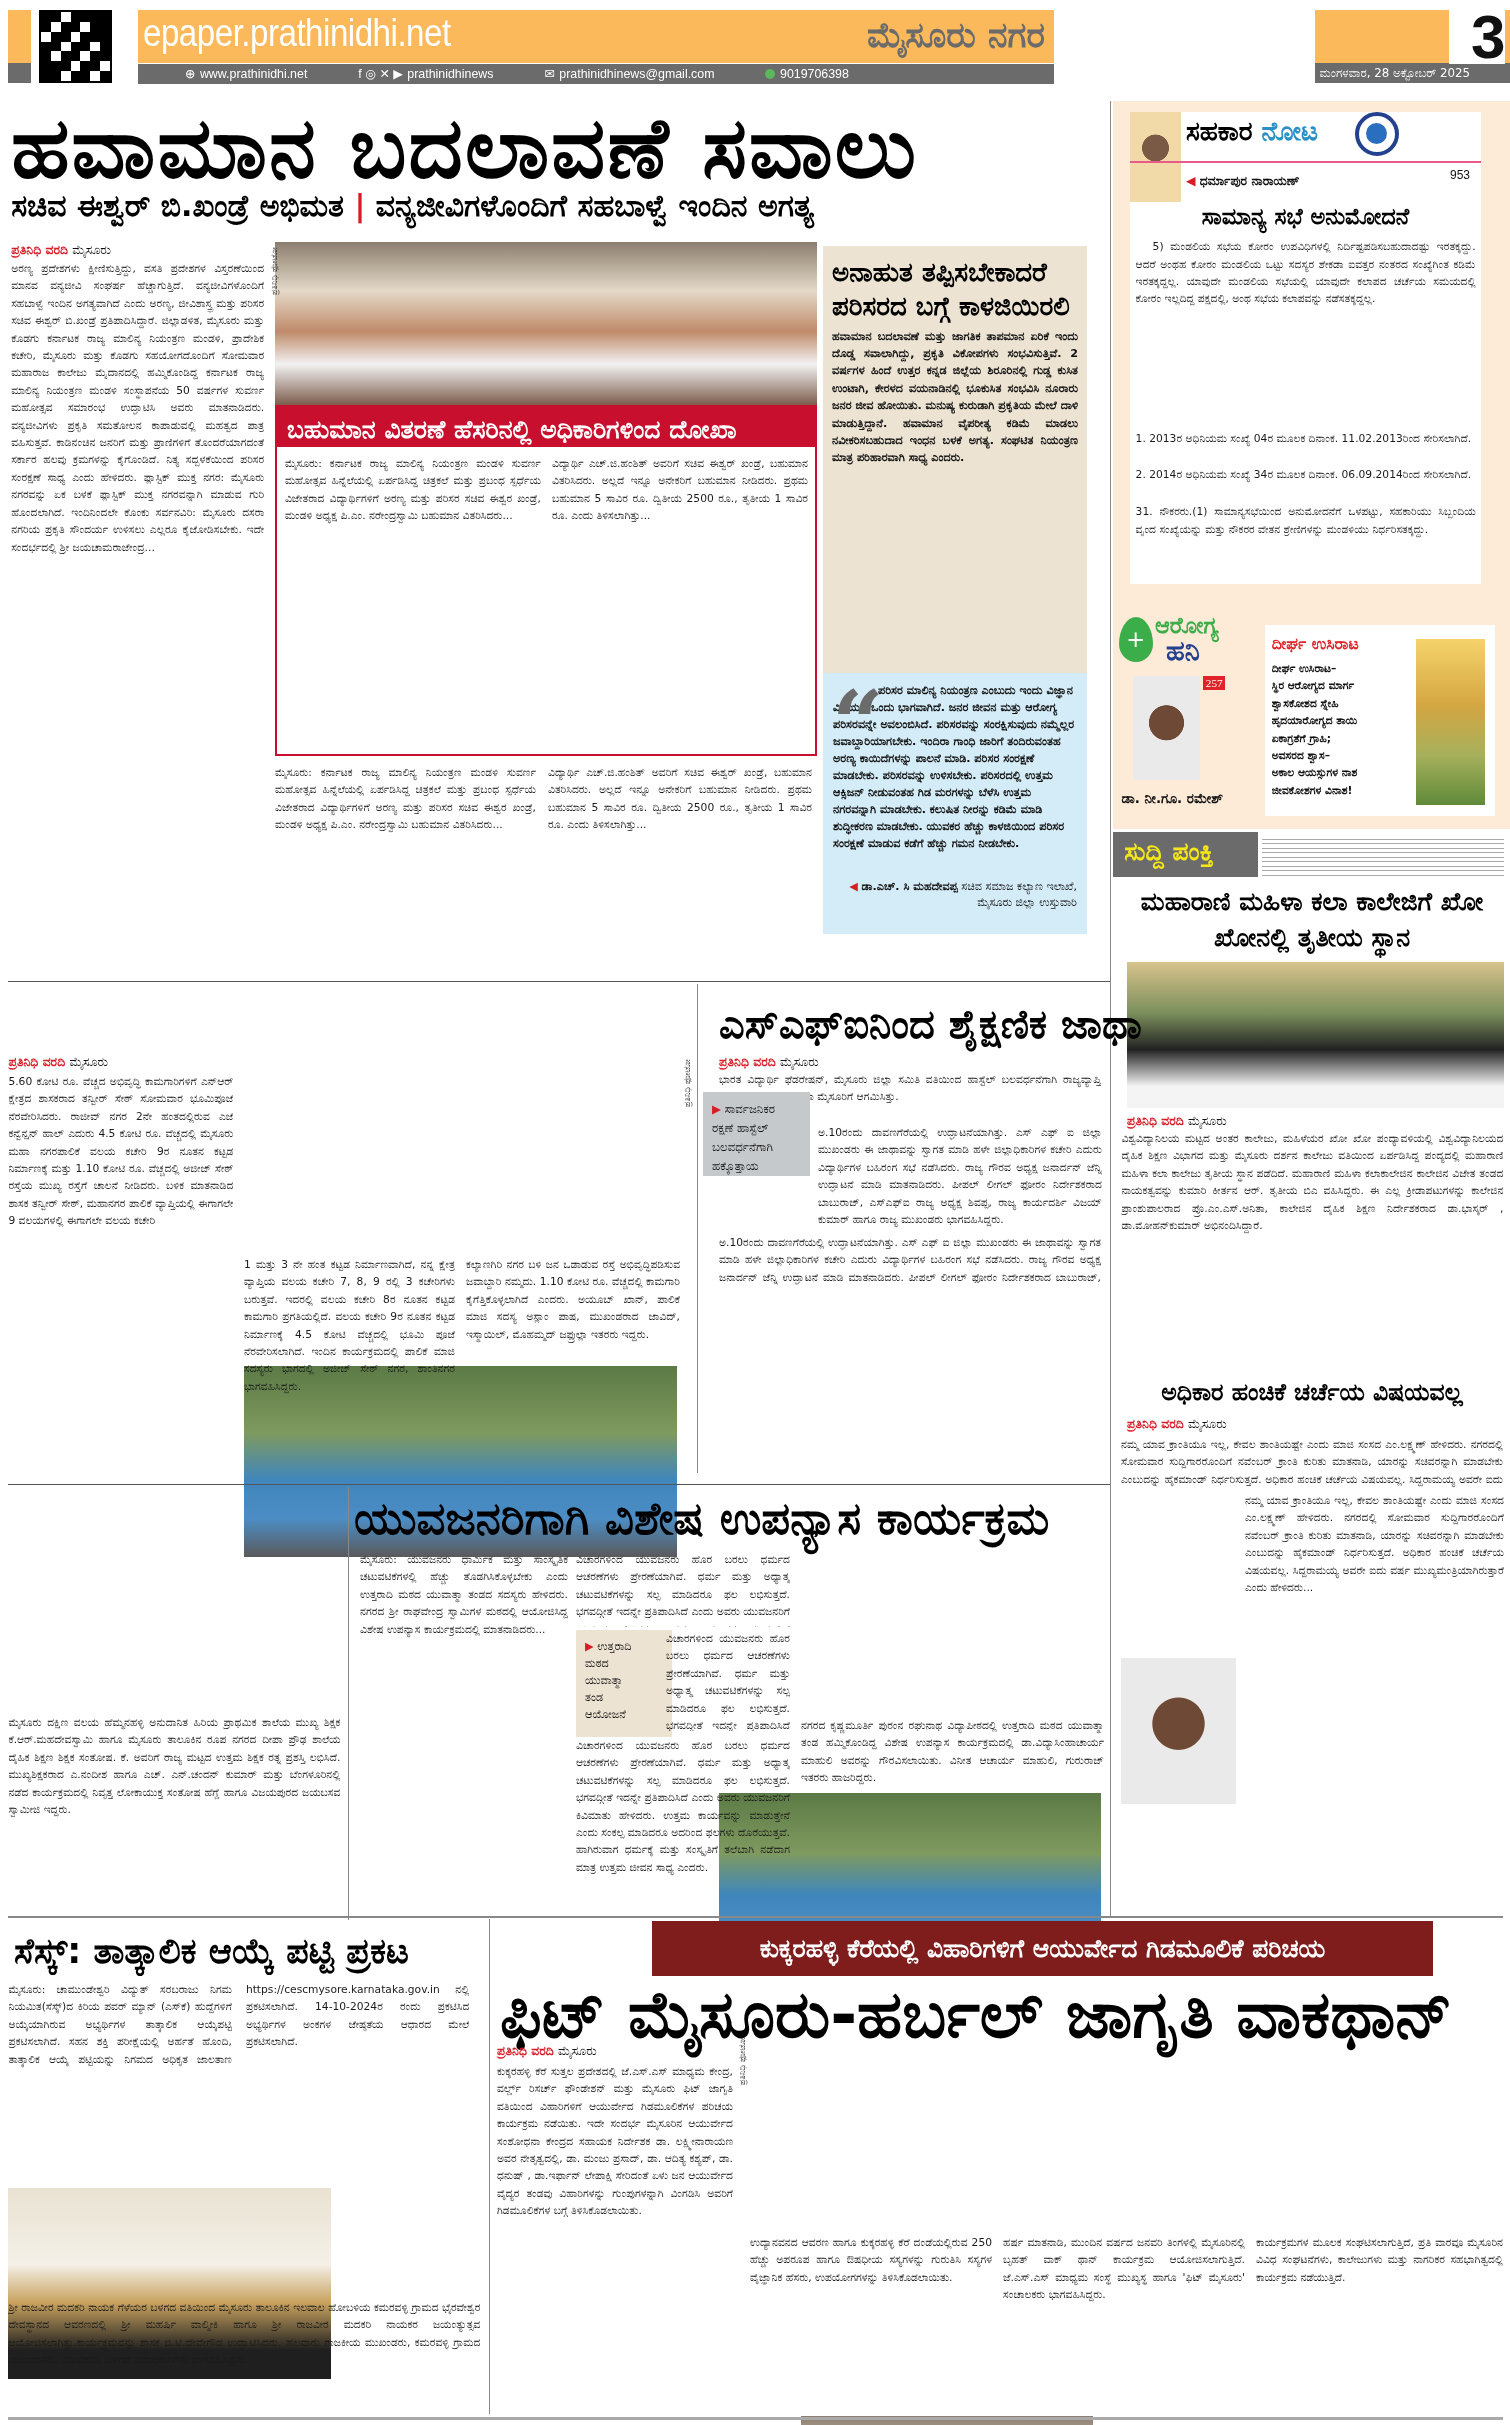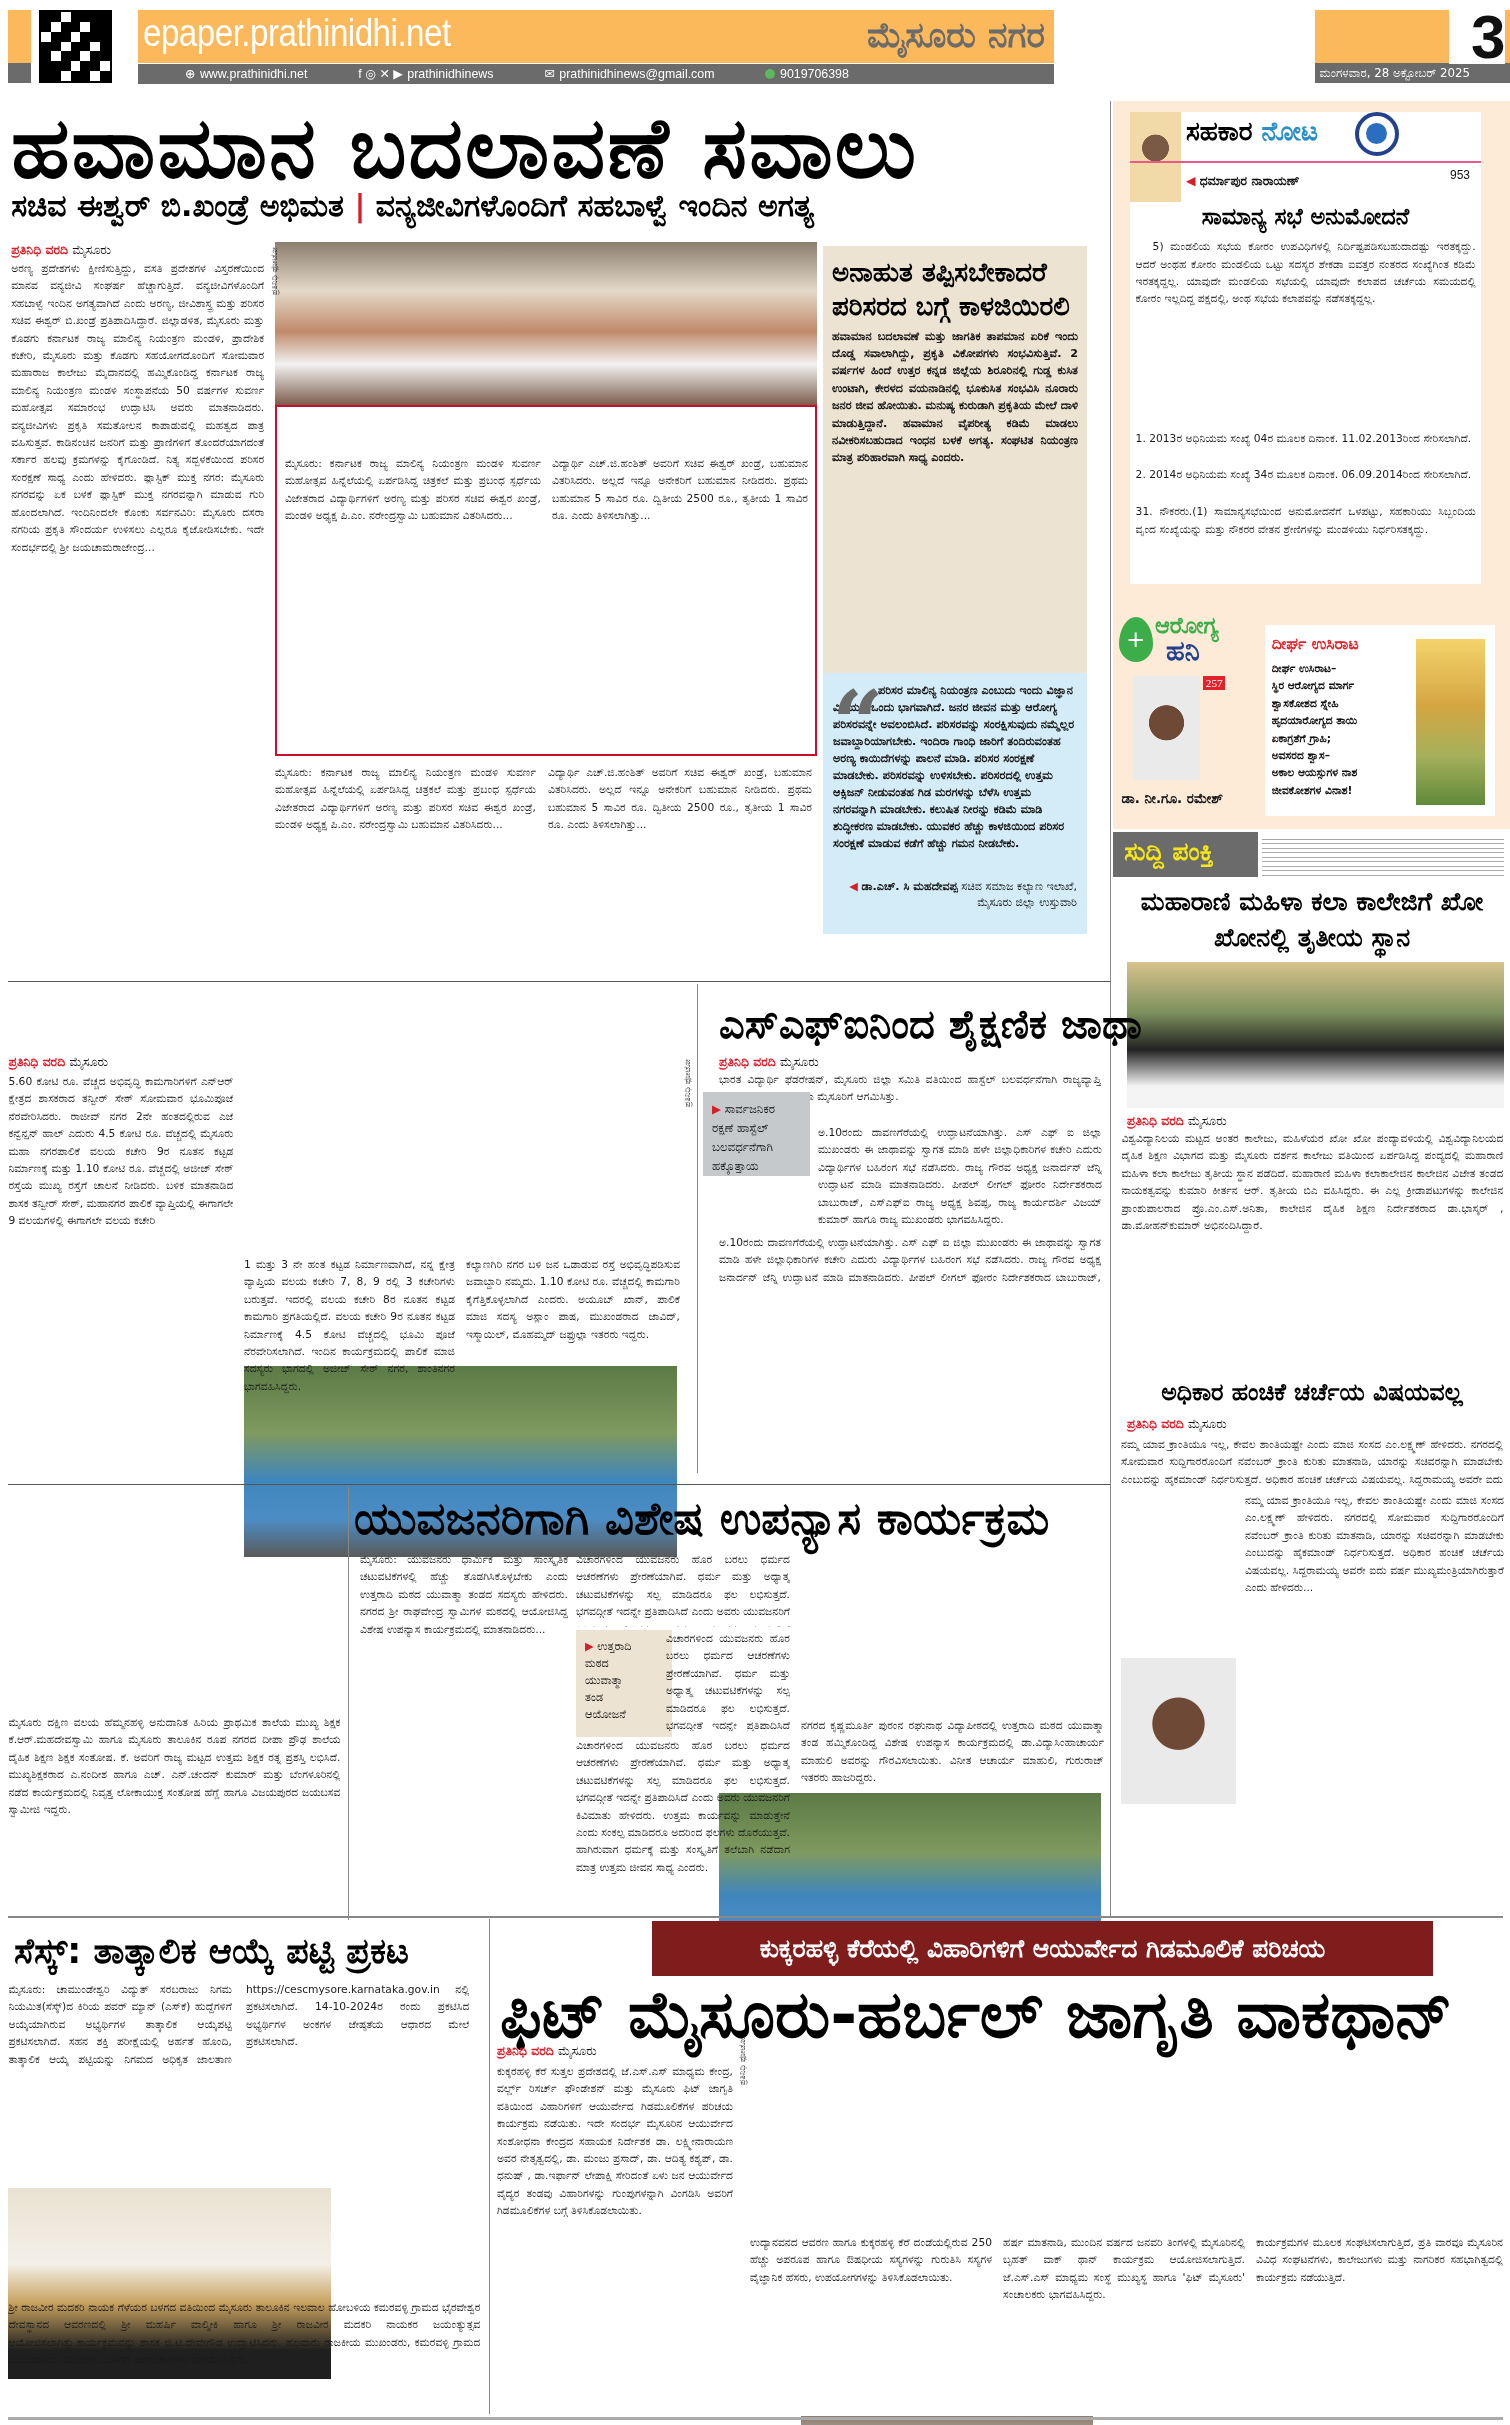--- a/index.html
+++ b/index.html
@@ -155,20 +155,21 @@
   </div>
   <div class="abs byline" style="left:11.2px;top:242px;">
     <span class="red">ಪ್ರತಿನಿಧಿ ವರದಿ</span>
     <span class="plain">ಮೈಸೂರು</span>
   </div>
   <p class="abs col-text" style="left:11.2px;top:260px;width:253px;height:714px;overflow:hidden;">ಅರಣ್ಯ ಪ್ರದೇಶಗಳು ಕ್ಷೀಣಿಸುತ್ತಿದ್ದು, ವಸತಿ ಪ್ರದೇಶಗಳ ವಿಸ್ತರಣೆಯಿಂದ ಮಾನವ ವನ್ಯಜೀವಿ ಸಂಘರ್ಷ ಹೆಚ್ಚಾಗುತ್ತಿದೆ. ವನ್ಯಜೀವಿಗಳೊಂದಿಗೆ ಸಹಬಾಳ್ವೆ ಇಂದಿನ ಅಗತ್ಯವಾಗಿದೆ ಎಂದು ಅರಣ್ಯ, ಜೀವಿಶಾಸ್ತ್ರ ಮತ್ತು ಪರಿಸರ ಸಚಿವ ಈಶ್ವರ್ ಬಿ.ಖಂಡ್ರೆ ಪ್ರತಿಪಾದಿಸಿದ್ದಾರೆ. ಜಿಲ್ಲಾಡಳಿತ, ಮೈಸೂರು ಮತ್ತು ಕೊಡಗು ಕರ್ನಾಟಕ ರಾಜ್ಯ ಮಾಲಿನ್ಯ ನಿಯಂತ್ರಣ ಮಂಡಳಿ, ಪ್ರಾದೇಶಿಕ ಕಚೇರಿ, ಮೈಸೂರು ಮತ್ತು ಕೊಡಗು ಸಹಯೋಗದೊಂದಿಗೆ ಸೋಮವಾರ ಮಹಾರಾಜ ಕಾಲೇಜು ಮೈದಾನದಲ್ಲಿ ಹಮ್ಮಿಕೊಂಡಿದ್ದ ಕರ್ನಾಟಕ ರಾಜ್ಯ ಮಾಲಿನ್ಯ ನಿಯಂತ್ರಣ ಮಂಡಳಿ ಸಂಸ್ಥಾಪನೆಯ 50 ವರ್ಷಗಳ ಸುವರ್ಣ ಮಹೋತ್ಸವ ಸಮಾರಂಭ ಉದ್ಘಾಟಿಸಿ ಅವರು ಮಾತನಾಡಿದರು. ವನ್ಯಜೀವಿಗಳು ಪ್ರಕೃತಿ ಸಮತೋಲನ ಕಾಪಾಡುವಲ್ಲಿ ಮಹತ್ವದ ಪಾತ್ರ ವಹಿಸುತ್ತವೆ. ಕಾಡಿನಂಚಿನ ಜನರಿಗೆ ಮತ್ತು ಪ್ರಾಣಿಗಳಿಗೆ ತೊಂದರೆಯಾಗದಂತೆ ಸರ್ಕಾರ ಹಲವು ಕ್ರಮಗಳನ್ನು ಕೈಗೊಂಡಿದೆ. ನಿತ್ಯ ಸದ್ಬಳಕೆಯಿಂದ ಪರಿಸರ ಸಂರಕ್ಷಣೆ ಸಾಧ್ಯ ಎಂದು ಹೇಳಿದರು. ಪ್ಲಾಸ್ಟಿಕ್ ಮುಕ್ತ ನಗರ: ಮೈಸೂರು ನಗರವನ್ನು ಏಕ ಬಳಕೆ ಪ್ಲಾಸ್ಟಿಕ್ ಮುಕ್ತ ನಗರವನ್ನಾಗಿ ಮಾಡುವ ಗುರಿ ಹೊಂದಲಾಗಿದೆ. ಇಂದಿನಿಂದಲೇ ಕೊಂಕು ಸರ್ವನವಿರಿ: ಮೈಸೂರು ದಸರಾ ನಗರಿಯ ಪ್ರಕೃತಿ ಸೌಂದರ್ಯ ಉಳಿಸಲು ಎಲ್ಲರೂ ಕೈಜೋಡಿಸಬೇಕು. ಇದೇ ಸಂದರ್ಭದಲ್ಲಿ ಶ್ರೀ ಜಯಚಾಮರಾಜೇಂದ್ರ...</p>
   <div class="abs photo stage" style="left:275px;top:242px;width:542px;height:163px;"></div>
   <div class="photo-credit" style="left:269px;top:247px;">ಪ್ರತಿನಿಧಿ ಫೋಟೋ</div>
 
   <div class="abs" style="left:275px;top:405px;width:542px;height:351px;border:2.2px solid #c8102e;">
+    <div class="redbar" style="font-size:25px;padding:7.9px 10px;height:40px;white-space:nowrap;">ಬಹುಮಾನ ವಿತರಣೆ ಹೆಸರಿನಲ್ಲಿ ಅಧಿಕಾರಿಗಳಿಂದ ದೋಖಾ</div>
     <p class="col-text" style="position:absolute;left:7.9px;top:48px;width:256px;height:292px;overflow:hidden;">ಮೈಸೂರು: ಕರ್ನಾಟಕ ರಾಜ್ಯ ಮಾಲಿನ್ಯ ನಿಯಂತ್ರಣ ಮಂಡಳಿ ಸುವರ್ಣ ಮಹೋತ್ಸವ ಹಿನ್ನೆಲೆಯಲ್ಲಿ ಏರ್ಪಡಿಸಿದ್ದ ಚಿತ್ರಕಲೆ ಮತ್ತು ಪ್ರಬಂಧ ಸ್ಪರ್ಧೆಯ ವಿಜೇತರಾದ ವಿದ್ಯಾರ್ಥಿಗಳಿಗೆ ಅರಣ್ಯ ಮತ್ತು ಪರಿಸರ ಸಚಿವ ಈಶ್ವರ ಖಂಡ್ರೆ, ಮಂಡಳಿ ಅಧ್ಯಕ್ಷ ಪಿ.ಎಂ. ನರೇಂದ್ರಸ್ವಾಮಿ ಬಹುಮಾನ ವಿತರಿಸಿದರು...</p>
     <p class="col-text" style="position:absolute;left:275px;top:48px;width:256px;height:292px;overflow:hidden;">ವಿದ್ಯಾರ್ಥಿ ಎಚ್.ಜಿ.ಹಂಶಿತ್ ಅವರಿಗೆ ಸಚಿವ ಈಶ್ವರ್ ಖಂಡ್ರೆ, ಬಹುಮಾನ ವಿತರಿಸಿದರು. ಅಲ್ಲದೆ ಇನ್ನೂ ಅನೇಕರಿಗೆ ಬಹುಮಾನ ನೀಡಿದರು. ಪ್ರಥಮ ಬಹುಮಾನ 5 ಸಾವಿರ ರೂ. ದ್ವಿತೀಯ 2500 ರೂ., ತೃತೀಯ 1 ಸಾವಿರ ರೂ. ಎಂದು ತಿಳಿಸಲಾಗಿತ್ತು...</p>
   </div>
   <p class="abs col-text" style="left:275px;top:764px;width:261px;height:208px;overflow:hidden;">ಮೈಸೂರು: ಕರ್ನಾಟಕ ರಾಜ್ಯ ಮಾಲಿನ್ಯ ನಿಯಂತ್ರಣ ಮಂಡಳಿ ಸುವರ್ಣ ಮಹೋತ್ಸವ ಹಿನ್ನೆಲೆಯಲ್ಲಿ ಏರ್ಪಡಿಸಿದ್ದ ಚಿತ್ರಕಲೆ ಮತ್ತು ಪ್ರಬಂಧ ಸ್ಪರ್ಧೆಯ ವಿಜೇತರಾದ ವಿದ್ಯಾರ್ಥಿಗಳಿಗೆ ಅರಣ್ಯ ಮತ್ತು ಪರಿಸರ ಸಚಿವ ಈಶ್ವರ ಖಂಡ್ರೆ, ಮಂಡಳಿ ಅಧ್ಯಕ್ಷ ಪಿ.ಎಂ. ನರೇಂದ್ರಸ್ವಾಮಿ ಬಹುಮಾನ ವಿತರಿಸಿದರು...</p>
   <p class="abs col-text" style="left:548px;top:764px;width:264px;height:208px;overflow:hidden;">ವಿದ್ಯಾರ್ಥಿ ಎಚ್.ಜಿ.ಹಂಶಿತ್ ಅವರಿಗೆ ಸಚಿವ ಈಶ್ವರ್ ಖಂಡ್ರೆ, ಬಹುಮಾನ ವಿತರಿಸಿದರು. ಅಲ್ಲದೆ ಇನ್ನೂ ಅನೇಕರಿಗೆ ಬಹುಮಾನ ನೀಡಿದರು. ಪ್ರಥಮ ಬಹುಮಾನ 5 ಸಾವಿರ ರೂ. ದ್ವಿತೀಯ 2500 ರೂ., ತೃತೀಯ 1 ಸಾವಿರ ರೂ. ಎಂದು ತಿಳಿಸಲಾಗಿತ್ತು...</p>
 
   <div class="abs" style="left:823px;top:246px;width:264px;height:427px;background:#ece3d2;padding:9px;">
     <div class="headline" style="font-size:26px;white-space:normal;line-height:34px;">ಅನಾಹುತ ತಪ್ಪಿಸಬೇಕಾದರೆ ಪರಿಸರದ ಬಗ್ಗೆ ಕಾಳಜಿಯಿರಲಿ</div>
     <p style="font-size:11.2px;line-height:17.4px;margin-top:4.5px;font-weight:bold;text-align:justify;height:315px;overflow:hidden;">ಹವಾಮಾನ ಬದಲಾವಣೆ ಮತ್ತು ಜಾಗತಿಕ ತಾಪಮಾನ ಏರಿಕೆ ಇಂದು ದೊಡ್ಡ ಸವಾಲಾಗಿದ್ದು, ಪ್ರಕೃತಿ ವಿಕೋಪಗಳು ಸಂಭವಿಸುತ್ತಿವೆ. 2 ವರ್ಷಗಳ ಹಿಂದೆ ಉತ್ತರ ಕನ್ನಡ ಜಿಲ್ಲೆಯ ಶಿರೂರಿನಲ್ಲಿ ಗುಡ್ಡ ಕುಸಿತ ಉಂಟಾಗಿ, ಕೇರಳದ ವಯನಾಡಿನಲ್ಲಿ ಭೂಕುಸಿತ ಸಂಭವಿಸಿ ನೂರಾರು ಜನರ ಜೀವ ಹೋಯಿತು. ಮನುಷ್ಯ ಕುರುಡಾಗಿ ಪ್ರಕೃತಿಯ ಮೇಲೆ ದಾಳಿ ಮಾಡುತ್ತಿದ್ದಾನೆ. ಹವಾಮಾನ ವೈಪರೀತ್ಯ ಕಡಿಮೆ ಮಾಡಲು ನವೀಕರಿಸಬಹುದಾದ ಇಂಧನ ಬಳಕೆ ಅಗತ್ಯ. ಸಂಘಟಿತ ನಿಯಂತ್ರಣ ಮಾತ್ರ ಪರಿಹಾರವಾಗಿ ಸಾಧ್ಯ ಎಂದರು.</p>
   </div>

